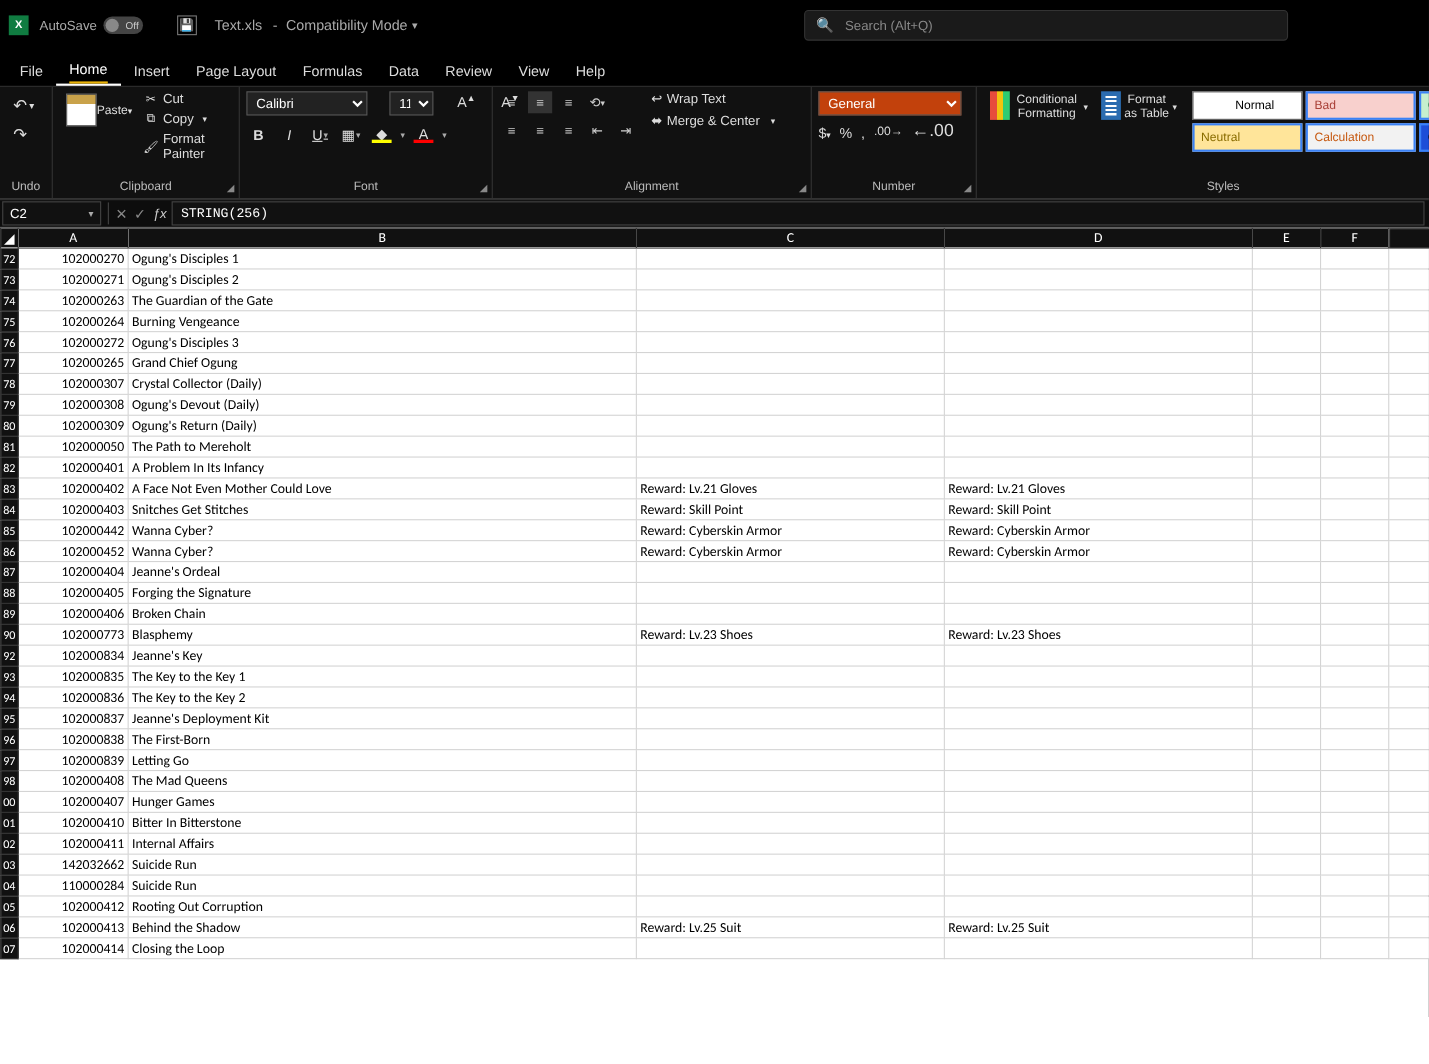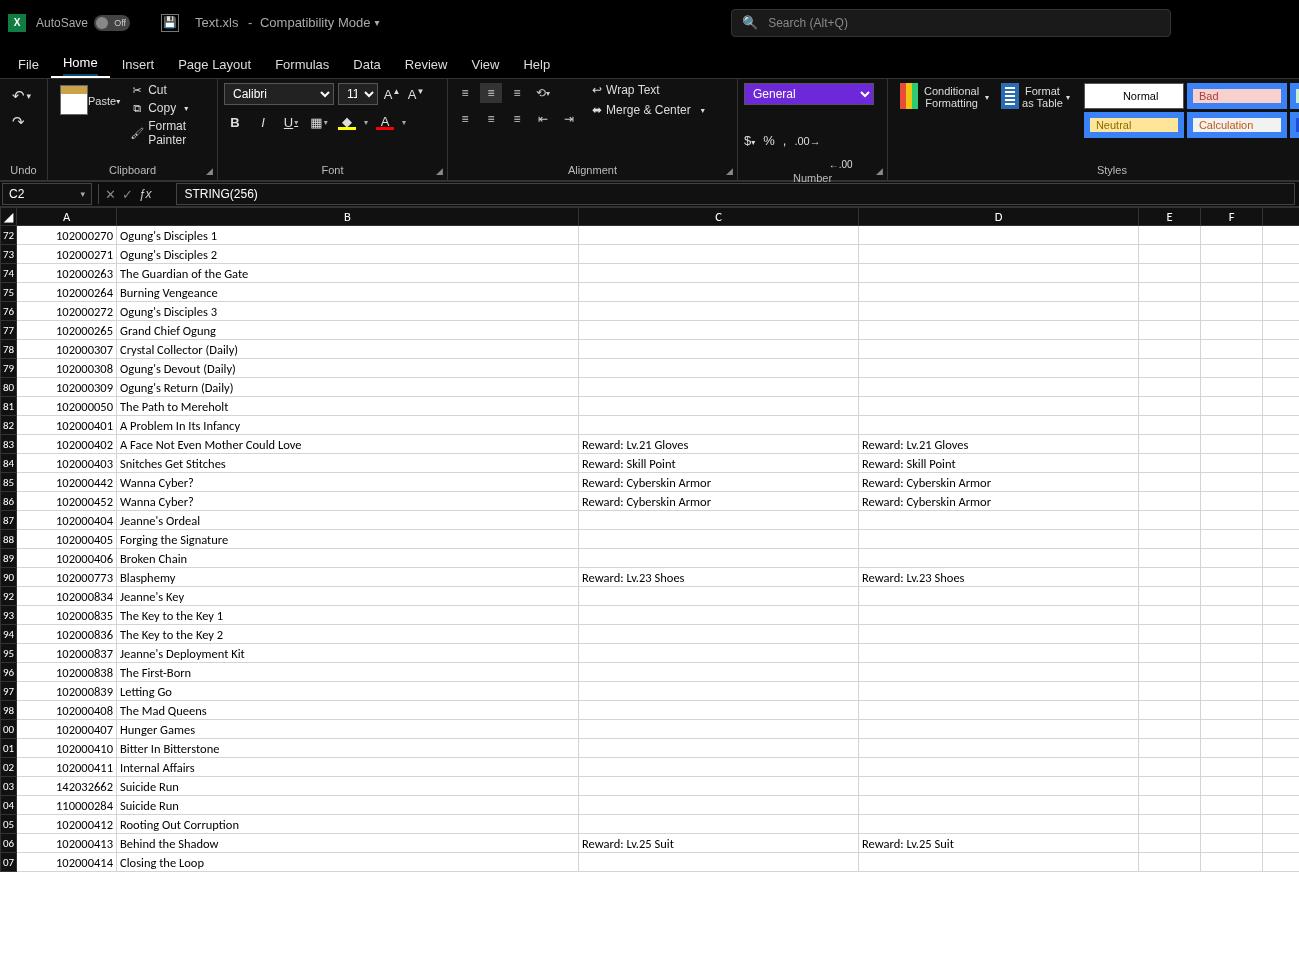--- a/index.html
+++ b/index.html
@@ -38,68 +38,68 @@
 .undo-btn{ color:#ddd; font-size:15px; display:flex; align-items:center; gap:2px;}
 
 
 .paste-col{ display:flex; align-items:center; padding:2px 6px;}
 .paste-icon{ width:28px;height:30px;border:1px solid #666;background:linear-gradient(#c9a24a,#c9a24a 30%,#fff 30%); margin-bottom:2px;}
 .clip-right{ display:flex;flex-direction:column; gap:4px; padding-left:4px; font-size:12px;}
 .clip-right div{ display:flex; align-items:center; gap:4px;}
 .small-ico{ width:14px;height:14px; display:inline-flex;align-items:center;justify-content:center;color:#ddd;font-size:11px;}
 
 
-.font-row1{ display:flex; align-items:flex-end; gap:4px; margin-bottom:6px;}
+.font-row1{ display:flex; align-items:flex-start; gap:20px; margin-bottom:6px;}
 .font-select{ background:#222;border:1px solid #555;color:#fff;height:22px;font-size:12px;padding:0 4px;}
 .font-select.name{width:110px;}
 .font-select.size{width:40px;}
 .fsize-btn{ width:20px;height:20px;border:none;background:transparent;color:#ddd;font-size:13px;}
 .font-row2{ display:flex; align-items:center; gap:6px;}
 .fmt-btn{ width:22px;height:22px;display:flex;align-items:center;justify-content:center;color:#ddd;font-size:13px;background:transparent;border:none;}
 .fmt-btn.under{ text-decoration:underline;}
 .fmt-btn .dd{font-size:8px;margin-left:1px;color:#aaa;}
 .color-bar{ width:18px; height:3px; display:block; margin-top:-2px;}
 
 
 .align-col{ display:flex; flex-direction:column; gap:6px;}
 .align-row{ display:flex; gap:4px;}
 .align-cell{ width:22px;height:20px;display:flex;align-items:center;justify-content:center;color:#ccc;font-size:12px;}
 .align-cell.sel{ background:#333;}
 .wrap-col{ display:flex;flex-direction:column; gap:6px; margin-left:12px; font-size:12px;}
 .wrap-col div{display:flex;align-items:center;gap:4px;}
 
 
 .num-col{ display:flex; flex-direction:column; gap:6px;}
-.num-select{ background:#6d28d9;border:1px solid #555;color:#fff;height:22px;width:130px;font-size:12px;padding:0 4px;}
+.num-select{ background:#c2410c;border:1px solid #555;color:#fff;height:22px;width:130px;font-size:12px;padding:0 4px;}
 .num-row{ display:flex; gap:8px; align-items:center;}
 .num-row span{ color:#ddd; font-size:13px;}
 
 
 .style-big{ display:flex; flex-direction:row; align-items:center; padding:0 6px; font-size:11px;}
 .style-big .ico{ width:30px;height:26px; margin-bottom:2px;}
 .cf-ico{ background:linear-gradient(90deg,#e74c3c 33%,#f1c40f 33% 66%,#2ecc71 66%);}
 .ft-ico{ background:#2b6cb0; position:relative;}
 .ft-ico::after{content:"";position:absolute;inset:4px;background:repeating-linear-gradient(#fff,#fff 2px,#2b6cb0 2px,#2b6cb0 4px);}
 .style-gallery{ display:grid; grid-template-columns:100px 100px 40px; grid-auto-rows:26px; gap:3px; margin-left:8px;}
-.style-cell{ border:6px solid #3b82f6; display:flex; align-items:center; padding:0 6px; font-size:11px; color:#000; background:#fff;}
+.style-cell{ border:2px solid #3b82f6; display:flex; align-items:center; padding:0 6px; font-size:11px; color:#000; background:#fff;}
 .style-cell.normal{ background:#fff; color:#000; border:1px solid #555;padding-left:38px;}
 .style-cell.bad{ background:#f8d0cd; color:#a94038;}
 .style-cell.good{ background:#c6efce; color:#0a6b2f;}
 .style-cell.neutral{ background:#ffe59a; color:#8a6d00;}
 .style-cell.calc{ background:#f2f2f2; color:#c65911;}
 .style-cell.check{ background:#1d4ed8; color:#000;text-align:right;}
 
 
 .formula-bar{ height:26px; background:#0d0d0d; border-top:1px solid #333; border-bottom:1px solid #333; display:flex; align-items:center;}
 .name-box{ width:90px; height:22px; background:#111; border:1px solid #444; color:#fff; font-size:12px; padding:0 6px; margin-left:2px; display:flex;align-items:center;justify-content:space-between;}
 .name-box .dd{font-size:9px;color:#aaa;}
 .fb-divider{ width:1px;height:20px;background:#444;margin:0 6px;}
 .fb-btns{ display:flex; gap:6px; color:#888; font-size:13px;}
 .fx{ font-style:italic; color:#ccc; font-size:12px;}
-.formula-input{ flex:1; background:#111; border:1px solid #444; color:#fff; height:22px; padding:0 8px; font-size:12px; margin-left:24px; margin-right:4px;}
+.formula-input{ flex:1; background:#111; border:1px solid #444; color:#fff; height:22px; padding:0 8px; font-size:12px; margin-left:4px; margin-right:4px;font-family:Liberation Mono, monospace;}
 
 
 .grid-wrap{ position:relative; height:calc(967px - 45px - 34px - 102px - 26px); overflow:hidden; background:#fff;}
 table.sheet{ border-collapse:collapse; width:100%; table-layout:fixed;}
 table.sheet th, table.sheet td{ border:1px solid #d4d4d4; height:19px; font-size:12.5px; font-family:Calibri,Arial,sans-serif;}
 table.sheet thead th{ background:#111; color:#fff; font-weight:normal; border:1px solid #333; height:18px; position:sticky; top:0;}
 table.sheet thead th.corner{ background:#111; width:16px;}
 table.sheet tbody th{ background:#111; color:#fff; font-weight:normal; border:1px solid #333; width:16px; font-size:11px; text-align:center;}
 table.sheet td{ background:#fff; color:#000; padding:0 3px; overflow:hidden; white-space:nowrap;}
 col.rh{width:16px;} col.cA{width:100px;} col.cB{width:462px;} col.cC{width:280px;} col.cD{width:280px;} col.cE{width:62px;} col.cF{width:62px;} col.cG{width:37px;}
@@ -122,21 +122,21 @@
   <span class="compat">Compatibility Mode</span>
   <span class="chev">▾</span>
   <div class="search-box">
     <span class="mag">🔍</span>
     <span>Search (Alt+Q)</span>
   </div>
 </div>
 
 <div class="tabs">
   <div class="tab">File</div>
-  <div class="tab active tab-home"><span style="border-bottom:2px solid #0c4a6e;padding-bottom:4px;">Home</span></div>
+  <div class="tab active tab-home"><span style="border-bottom:2px solid #eab308;padding-bottom:4px;">Home</span></div>
   <div class="tab">Insert</div>
   <div class="tab">Page Layout</div>
   <div class="tab">Formulas</div>
   <div class="tab">Data</div>
   <div class="tab">Review</div>
   <div class="tab">View</div>
   <div class="tab">Help</div>
 </div>
 
 <div class="ribbon">
@@ -246,21 +246,21 @@
 
   <div class="group" style="min-width:150px;">
     <div class="group-body" style="flex-direction:column;">
       <div class="num-col">
         <select class="num-select"><option>General</option></select>
         <div class="num-row">
           <span>$<span style="font-size:8px;">▾</span></span>
           <span>%</span>
           <span>,</span>
           <span style="font-size:11px;">.00→</span>
-          <span style="font-size:10px;margin-top:48px;">←.00</span>
+          <span style="font-size:16px;">←.00</span>
         </div>
       </div>
     </div>
     <div class="group-label">Number</div>
     <span class="launcher">◢</span>
   </div>
 
   <div class="group" style="flex:1;">
     <div class="group-body">
       <div class="style-big">

